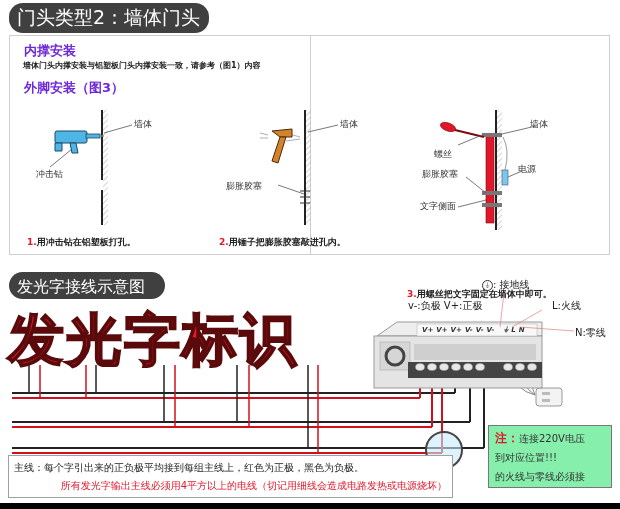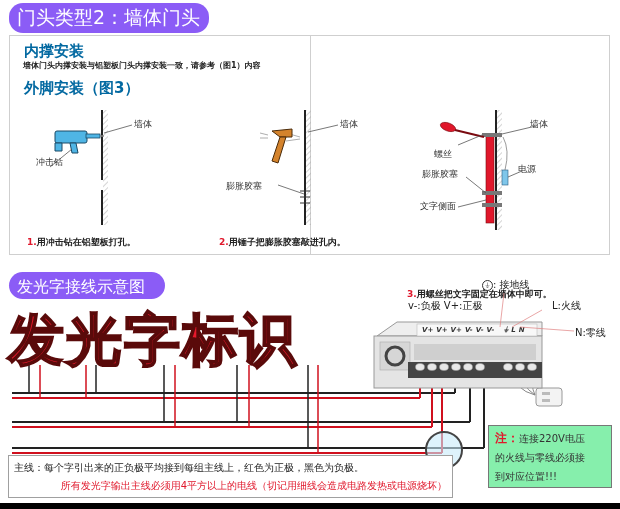--- a/index.html
+++ b/index.html
@@ -1,27 +1,27 @@
 <!DOCTYPE html>
 <html><head>
   <meta charset="utf-8">
   <style>
     * { margin: 0; padding: 0; box-sizing: border-box; }
     html, body { width: 620px; height: 509px; overflow: hidden; background: #ffffff; }
     body { position: relative; font-family: "DejaVu Sans", "Liberation Sans", sans-serif; color: #222; }
     .abs { position: absolute; }
 
     .banner {
-      position: absolute; background: #8b5cf6; color: #fff;
+      position: absolute; background: #404040; color: #fff;
       font-size: 20px; line-height: 1; padding: 5px 8px; white-space: nowrap; border-radius: 14px;
     }
     .banner.b1 { left: 9px; top: 3px; width: 200px; height: 30px; font-size: 19px; }
     .banner.b2 { left: 9px; top: 272px; width: 156px; height: 27px; font-size: 16px; padding-top: 7px; }
 
-    .h-red { color: #0369a1; font-size: 15px; font-weight: bold; }
+    .h-red { color: #6d28d9; font-size: 13px; font-weight: bold; }
     .small-text { font-size: 8px; color: #222; font-weight: bold; }
 
     .label { font-size: 9px; color: #333; white-space: nowrap; }
     .step { font-size: 9px; color: #222; font-weight: bold; white-space: nowrap; }
     .step .num { color: #e0172b; }
 
     .big-title {
       position: absolute; left: 8px; top: 312px; white-space: nowrap;
       font-size: 56px; font-weight: bold; color: #e8192c; letter-spacing: 2px;
       -webkit-text-stroke: 2px #5a0a0a; line-height: 1;
@@ -76,21 +76,21 @@
   <g>
     <rect x="35" y="26" width="32" height="12" rx="2" fill="#4fb5e5" stroke="#1a4a66" stroke-width="1"></rect>
     <rect x="66" y="29" width="14" height="4" fill="#4fb5e5" stroke="#1a4a66" stroke-width="0.8"></rect>
     <line x1="80" y1="31" x2="84" y2="31" stroke="#888" stroke-width="1.5"></line>
     <path d="M35 38 L35 46 L42 46 L42 38 Z" fill="#4fb5e5" stroke="#1a4a66" stroke-width="1"></path>
     <path d="M50 38 L52 48 L58 48 L56 38 Z" fill="#4fb5e5" stroke="#1a4a66" stroke-width="1"></path>
   </g>
   <line x1="52" y1="44" x2="30" y2="62" stroke="#555" stroke-width="0.8"></line>
 </svg>
 <div class="abs label" style="left:134px; top:118px;">墙体</div>
-<div class="abs label" style="left:36px; top:156px;text-align:right;">冲击钻</div>
+<div class="abs label" style="left:36px; top:168px;text-align:right;">冲击钻</div>
 <div class="abs step" style="left:27px; top:236px;">
   <span class="num">1.</span><span>用冲击钻在铝塑板打孔。</span>
 </div>
 
 <svg class="abs" style="left:220px; top:105px;" width="170" height="125">
   <line x1="85" y1="5" x2="85" y2="120" stroke="#222" stroke-width="2"></line>
   <rect x="86" y="5" width="5" height="115" fill="url(#hatch2)"></rect>
   <defs>
     <pattern id="hatch2" width="4" height="4" patternUnits="userSpaceOnUse" patternTransform="rotate(45)">
       <line x1="0" y1="0" x2="0" y2="4" stroke="#aaa" stroke-width="1"></line>
@@ -241,17 +241,17 @@
   <line x1="104" y1="46" x2="50" y2="42" stroke="#e08080" stroke-width="0.7"></line>
 </svg>
 
 <div class="note-box">
   <div class="l1">主线：每个字引出来的正负极平均接到每组主线上，红色为正极，黑色为负极。</div>
   <div class="l2">所有发光字输出主线必须用4平方以上的电线（切记用细线会造成电路发热或电源烧坏）</div>
 </div>
 
 <div class="warn-box">
   <div><span class="tag">注：</span><span>连接220V电压</span></div>
+  <div>到对应位置!!!</div>
   <div>的火线与零线必须接</div>
-  <div>到对应位置!!!</div>
 </div>
 
 <div class="bottom-bar"></div>
 
 </body></html>

